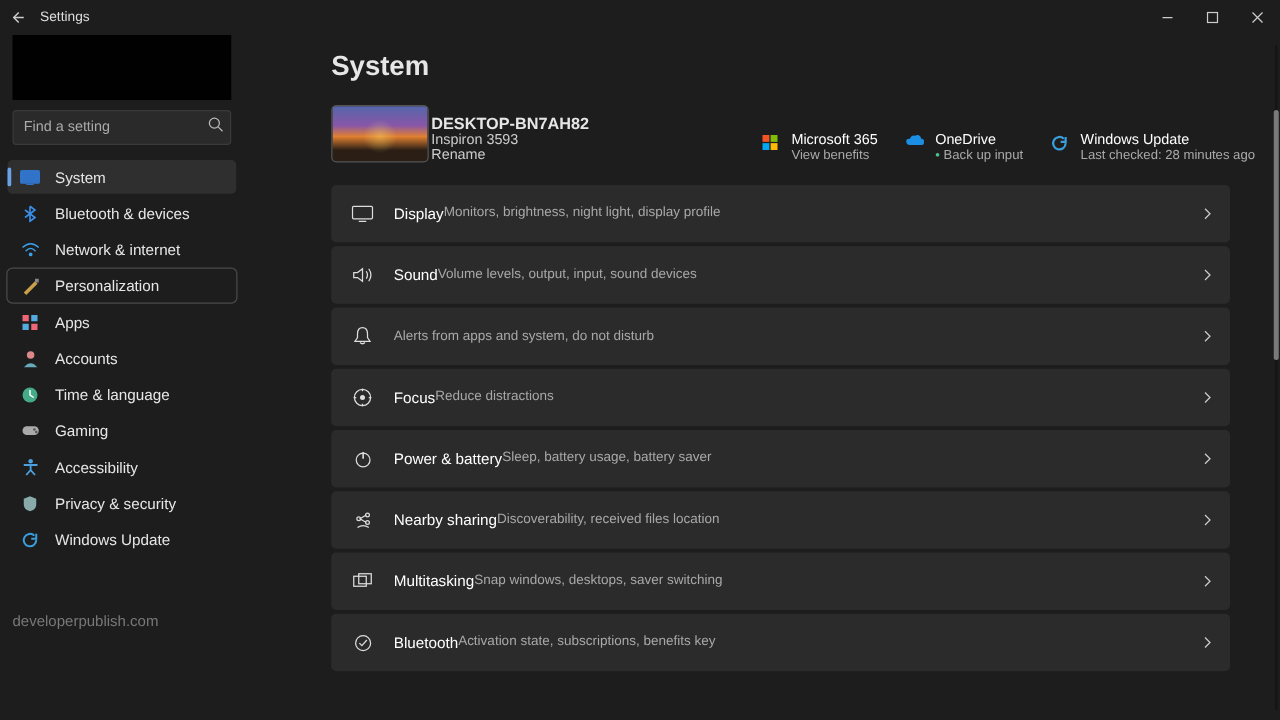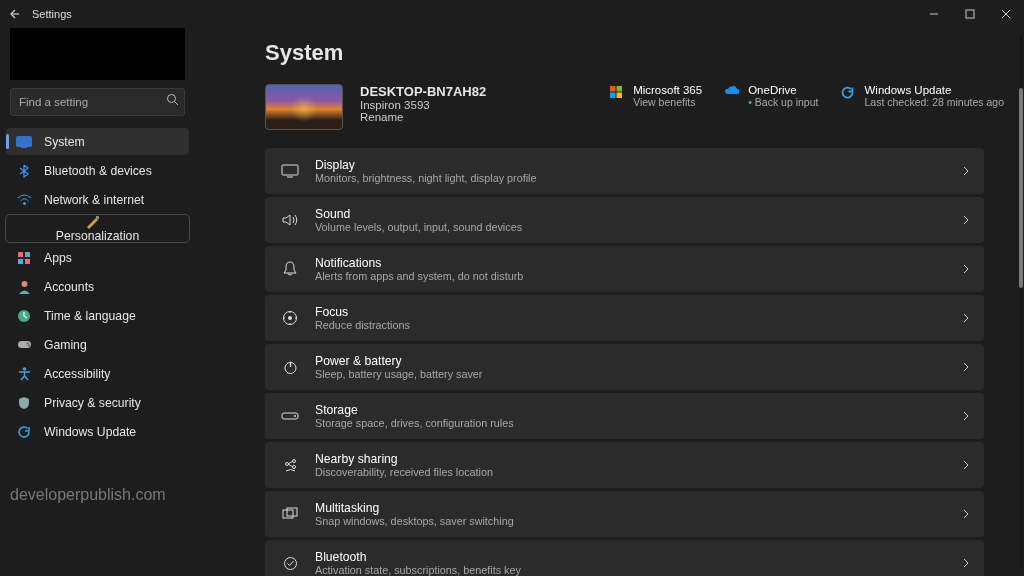--- a/index.html
+++ b/index.html
@@ -16,51 +16,51 @@
   .profile-block { height:52px; background:#010101; margin:0 4px 8px 4px; }
   .search-wrap { position:relative; margin:0 4px 12px 4px; }
   .search { width:100%; height:28px; background:#2a2a2b; border:1px solid #3a3a3b; border-radius:3px; padding:0 41px 0 8px; color:#ddd; font-size:11.5px; }
   .search::placeholder { color:#aaa; }
   .search-ic { position:absolute; right:6px; top:5px; color:#bbb; }
   .nav { display:flex; flex-direction:column; gap:2px; }
   .nav-item { display:flex; align-items:center; height:27px; padding:0 8px; border-radius:4px; font-size:12.2px; color:#e6e6e6; cursor:default; position:relative; }
   .nav-item .ic { width:20px; height:16px; display:flex; align-items:center; justify-content:center; margin-right:10px; }
   .nav-item.active { background:#2f2f30; }
   .nav-item.active::before { content:""; position:absolute; left:0; top:6px; bottom:6px; width:3px; background:#6aa2e8; border-radius:2px; }
-  .nav-item.boxed { outline:1px solid #4a4a4c;flex-direction:column; }
+  .nav-item.boxed { outline:1px solid #4a4a4c; }
 
   .content { flex:1; padding:12px 20px 0 70px; position:relative; }
   .page-title { font-size:22px; font-weight:600; margin-bottom:18px; }
-  .device-row { display:flex; align-items:flex-start; gap:17px; margin-bottom:18px; }
+  .device-row { display:flex; align-items:flex-end; gap:2px; margin-bottom:18px; }
   .device-img { width:78px; height:46px; border-radius:4px; border:1px solid #555; position:relative; overflow:hidden; background:linear-gradient(180deg,#5566aa 0%,#8856a8 35%,#e08030 55%,#2b1e15 80%); }
   .device-img::after{ content:""; position:absolute; inset:0; background:radial-gradient(circle at 50% 55%,rgba(255,220,100,0.4),transparent 30%); }
   .device-info { display:flex; flex-direction:column; }
   .dev-name { font-size:13px; font-weight:600; }
   .dev-model { font-size:11.5px; color:#ccc; }
   .dev-rename { font-size:11.5px; color:#ccc; }
   .header-links { margin-left:auto; display:flex; gap:22px; }
   .hlink { display:flex; align-items:flex-start; gap:8px; }
   .hlink .hic { width:16px; height:16px; margin-top:1px; }
   .hlink .ht { display:flex; flex-direction:column; }
   .hlink .h1 { font-size:11.5px; color:#fff; }
   .hlink .h2 { font-size:10.5px; color:#aaa; }
   .hlink .h2 .dot { color:#4cc38a; margin-right:3px; }
 
   .cards { display:flex; flex-direction:column; gap:3px; padding-right:20px; }
   .card { display:flex; align-items:center; height:46px; background:#2b2b2c; border-radius:4px; padding:0 14px; }
   .card .cic { width:22px; display:flex; justify-content:center; color:#ddd; margin-right:14px; }
-  .card .ctxt { display:flex; flex-direction:column; }
+  .card .ctxt { display:flex; flex-direction:row; }
   .card .ct { font-size:12.2px; color:#fff; }
   .card .cd { font-size:10.8px; color:#a8a8a8; }
   .card .chev { margin-left:auto; color:#ccc; }
 
   .scroll-track { position:absolute; right:2px; top:8px; bottom:8px; width:2px; background:#151516; }
   .scroll-thumb { position:absolute; right:1px; top:60px; width:4px; height:200px; background:#7a7a7b; border-radius:2px; }
 
-  .watermark { position:absolute; left:10px; bottom:72px; font-size:16px; color:#787878; pointer-events:none; }
+  .watermark { position:absolute; left:10px; bottom:72px; font-size:12px; color:#787878; pointer-events:none; }
 
   svg { display:block; }
 </style>
 </head>
 <body>
 
 <div class="titlebar">
   <div class="back-btn">
     <svg width="12" height="12" viewBox="0 0 12 12">
         <path d="M7 2 L3 6 L7 10" stroke="#ccc" stroke-width="1.2" fill="none"></path>
@@ -292,21 +292,20 @@
           </span>
       </div>
       <div class="card">
         <span class="cic">
             <svg width="14" height="16" viewBox="0 0 14 16">
               <path d="M7 1 Q11 1 11 6 V9 L13 12 H1 L3 9 V6 Q3 1 7 1" stroke="#ddd" fill="none"></path>
               <path d="M5 13 Q7 15 9 13" stroke="#ddd" fill="none"></path>
             </svg>
           </span>
         <span class="ctxt">
-            <span class="ct">Notifications</span>
             <span class="cd">Alerts from apps and system, do not disturb</span>
           </span>
         <span class="chev">
             <svg width="8" height="10" viewBox="0 0 8 10">
               <path d="M2 1 L6 5 L2 9" stroke="#ccc" fill="none"></path>
             </svg>
           </span>
       </div>
       <div class="card">
         <span class="cic">
@@ -329,37 +328,20 @@
       <div class="card">
         <span class="cic">
             <svg width="15" height="15" viewBox="0 0 15 15">
               <circle cx="7.5" cy="8" r="5.5" stroke="#ddd" fill="none"></circle>
               <line x1="7.5" y1="1.5" x2="7.5" y2="7" stroke="#ddd" stroke-width="1.3"></line>
             </svg>
           </span>
         <span class="ctxt">
             <span class="ct">Power &amp; battery</span>
             <span class="cd">Sleep, battery usage, battery saver</span>
-          </span>
-        <span class="chev">
-            <svg width="8" height="10" viewBox="0 0 8 10">
-              <path d="M2 1 L6 5 L2 9" stroke="#ccc" fill="none"></path>
-            </svg>
-          </span>
-      </div>
-      <div class="card">
-        <span class="cic">
-            <svg width="18" height="10" viewBox="0 0 18 10">
-              <rect x="1" y="2" width="16" height="6" rx="2" stroke="#ddd" fill="none"></rect>
-              <circle cx="14" cy="5" r="1" fill="#ddd"></circle>
-            </svg>
-          </span>
-        <span class="ctxt">
-            <span class="ct">Storage</span>
-            <span class="cd">Storage space, drives, configuration rules</span>
           </span>
         <span class="chev">
             <svg width="8" height="10" viewBox="0 0 8 10">
               <path d="M2 1 L6 5 L2 9" stroke="#ccc" fill="none"></path>
             </svg>
           </span>
       </div>
       <div class="card">
         <span class="cic">
             <svg width="15" height="15" viewBox="0 0 15 15">

